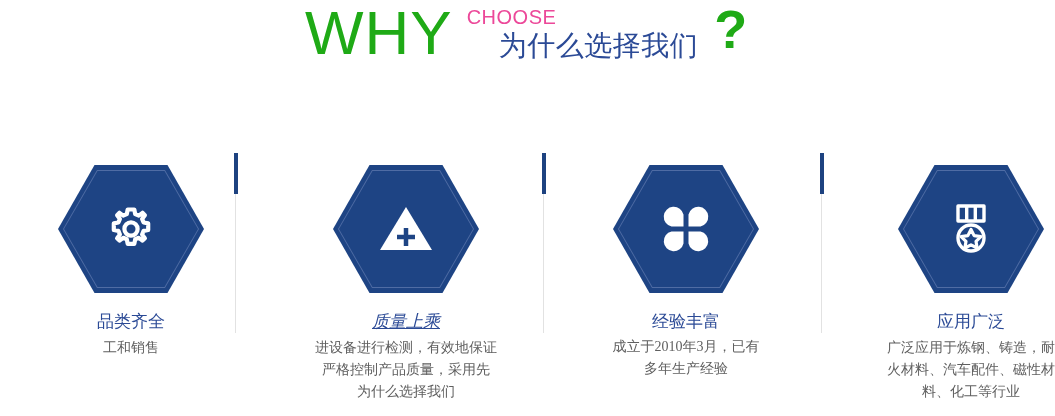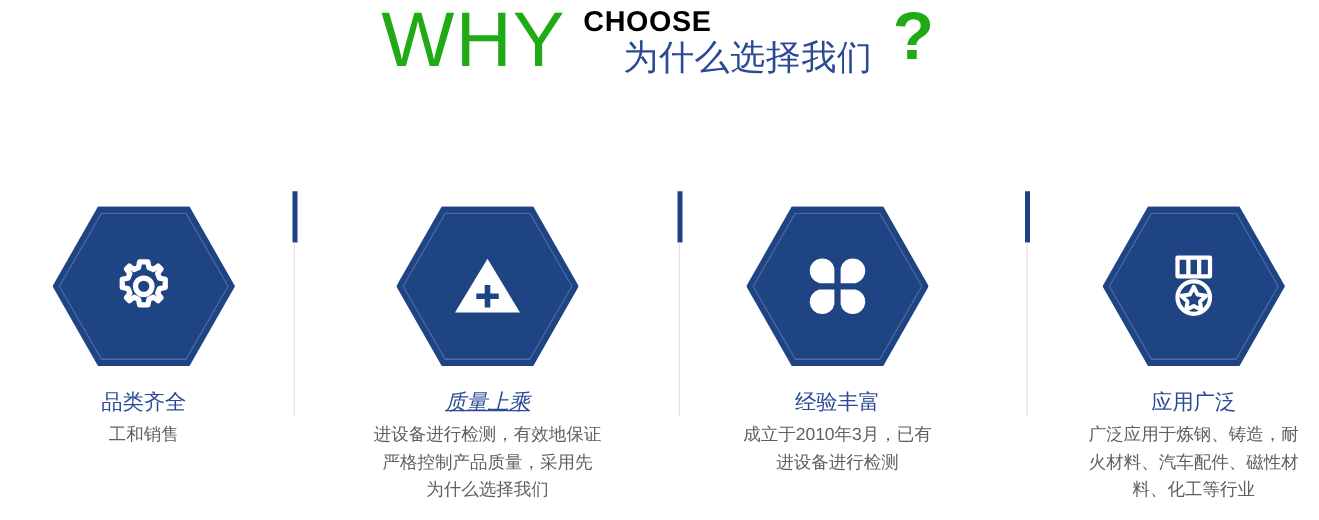--- a/index.html
+++ b/index.html
@@ -38,25 +38,24 @@
     letter-spacing: 1px;
     font-family: "Liberation Sans", "DejaVu Sans", sans-serif;
   }
   .heading-stack {
     display: flex;
     flex-direction: column;
     margin-left: 14px;
     padding-top: 2px;
   }
   .choose-word {
-    font-size: 23px;
+    font-size: 20px;
     line-height: 26px;
-    color: #000000;
+    color: #ec4899;
     letter-spacing: 0.5px;
-    font-weight: bold;
   }
   .zh-sub {
     font-size: 28px;
     line-height: 32px;
     color: #2b4a96;
     letter-spacing: 0.5px;
     white-space: nowrap;
     margin-left: 32px;
   }
   .qmark {
@@ -65,34 +64,34 @@
     font-weight: 700;
     color: #1faa16;
     margin-left: 16px;
     align-self: flex-end;
     padding-bottom: 12px;
   }
 
   
   .cards {
     position: absolute;
-    left: 0;
+    left: 16px;
     top: 150px;
     width: 908px;
     height: 266px;
   }
   .card {
     position: absolute;
     top: 0;
     width: 230px;
     text-align: center;
   }
   .card-1 { left: 0px; }
   .card-2 { left: 275px; }
-  .card-3 { left: 555px; }
+  .card-3 { left: 555px; font-family: Liberation Serif, serif; }
   .card-4 { left: 840px; }
 
   .hex-wrap {
     position: relative;
     width: 146px;
     height: 128px;
     margin: 15px auto 0 auto;
   }
   .hex {
     position: absolute;
@@ -248,21 +247,21 @@
             <path d="M27.5 22.5 L27.5 10.5 A 10 10 0 1 1 39.5 22.5 Z"></path>
             <path d="M22.5 27.5 L22.5 39.5 A 10 10 0 1 1 10.5 27.5 Z"></path>
             <path d="M27.5 27.5 L27.5 39.5 A 10 10 0 1 0 39.5 27.5 Z"></path>
           </g>
         </svg>
       </span>
     </div>
     <div class="card-title">经验丰富</div>
     <div class="card-desc">
       <div>成立于2010年3月，已有</div>
-      <div>进设备进行检测</div>
+      <div>多年生产经验</div>
     </div>
   </div>
 
   <div class="card card-4">
     <div class="hex-wrap">
       <span class="hex"></span>
       <span class="hex-inner-line"></span>
       <span class="hex-inner-fill"></span>
       <span class="hex-icon">
         <svg width="52" height="56" viewBox="0 0 52 56">

